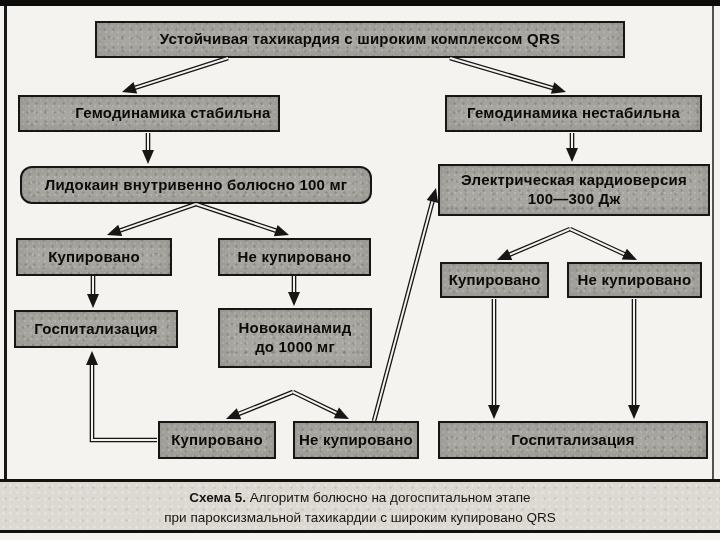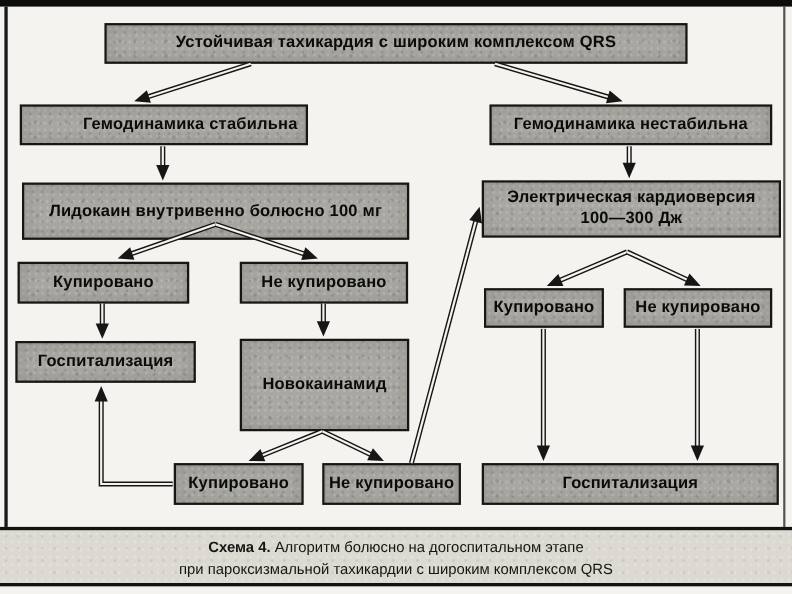--- a/index.html
+++ b/index.html
@@ -47,38 +47,39 @@
   <div class="frame-top"></div>
   <div class="frame-left"></div>
   <div class="frame-right"></div>
 
   <div class="node" style="left:95px;top:21px;width:530px;height:37px;">Устойчивая тахикардия с широким комплексом QRS</div>
 
   <div class="node" style="left:18px;top:95px;width:262px;height:37px;padding-left:48px;">Гемодинамика стабильна</div>
 
   <div class="node" style="left:445px;top:95px;width:257px;height:37px;">Гемодинамика нестабильна</div>
 
-  <div class="node" style="left:20px;top:166px;width:352px;height:52px;">Лидокаин внутривенно болюсно 100 мг</div>
+  <div class="node" style="left:20px;top:166px;width:352px;height:38px;border-radius:12px;">Лидокаин внутривенно болюсно 100 мг</div>
 
   <div class="node" style="left:438px;top:164px;width:272px;height:52px;">
     <div>
       <div>Электрическая кардиоверсия</div>
       <div>100—300 Дж</div>
     </div>
   </div>
 
   <div class="node" style="left:16px;top:238px;width:156px;height:38px;">Купировано</div>
 
   <div class="node" style="left:218px;top:238px;width:153px;height:38px;">Не купировано</div>
 
   <div class="node" style="left:14px;top:310px;width:164px;height:38px;">Госпитализация</div>
 
-  <div class="node" style="left:218px;top:308px;width:154px;height:84px;">
+  <div class="node" style="left:218px;top:308px;width:154px;height:60px;">
     <div>
       <div>Новокаинамид</div>
+      <div>до 1000 мг</div>
     </div>
   </div>
 
   <div class="node" style="left:158px;top:421px;width:118px;height:38px;">Купировано</div>
 
   <div class="node" style="left:293px;top:421px;width:126px;height:38px;">Не купировано</div>
 
   <div class="node" style="left:440px;top:262px;width:109px;height:36px;">Купировано</div>
 
   <div class="node" style="left:567px;top:262px;width:135px;height:36px;">Не купировано</div>
@@ -162,17 +163,17 @@
         <polygon points="494,419 488,405 500,405" fill="#161614"></polygon>
       </g>
       <g>
         <path d="M634,299 L634,407.1" fill="none" stroke="#161614" stroke-width="4.6" stroke-linejoin="miter"></path>
         <path d="M634,299 L634,407.1" fill="none" stroke="#f5f3ef" stroke-width="2" stroke-linejoin="miter"></path>
         <polygon points="634,419 628,405 640,405" fill="#161614"></polygon>
       </g>
     </svg>
 
   <div class="caption">
-    <div><b>Схема 4.</b><span> Алгоритм болюсно на догоспитальном этапе</span></div>
-    <div>при пароксизмальной тахикардии с широким комплексом QRS</div>
+    <div><b>Схема 5.</b><span> Алгоритм болюсно на догоспитальном этапе</span></div>
+    <div>при пароксизмальной тахикардии с широким купировано QRS</div>
   </div>
 
 </div>
 
 </body></html>

